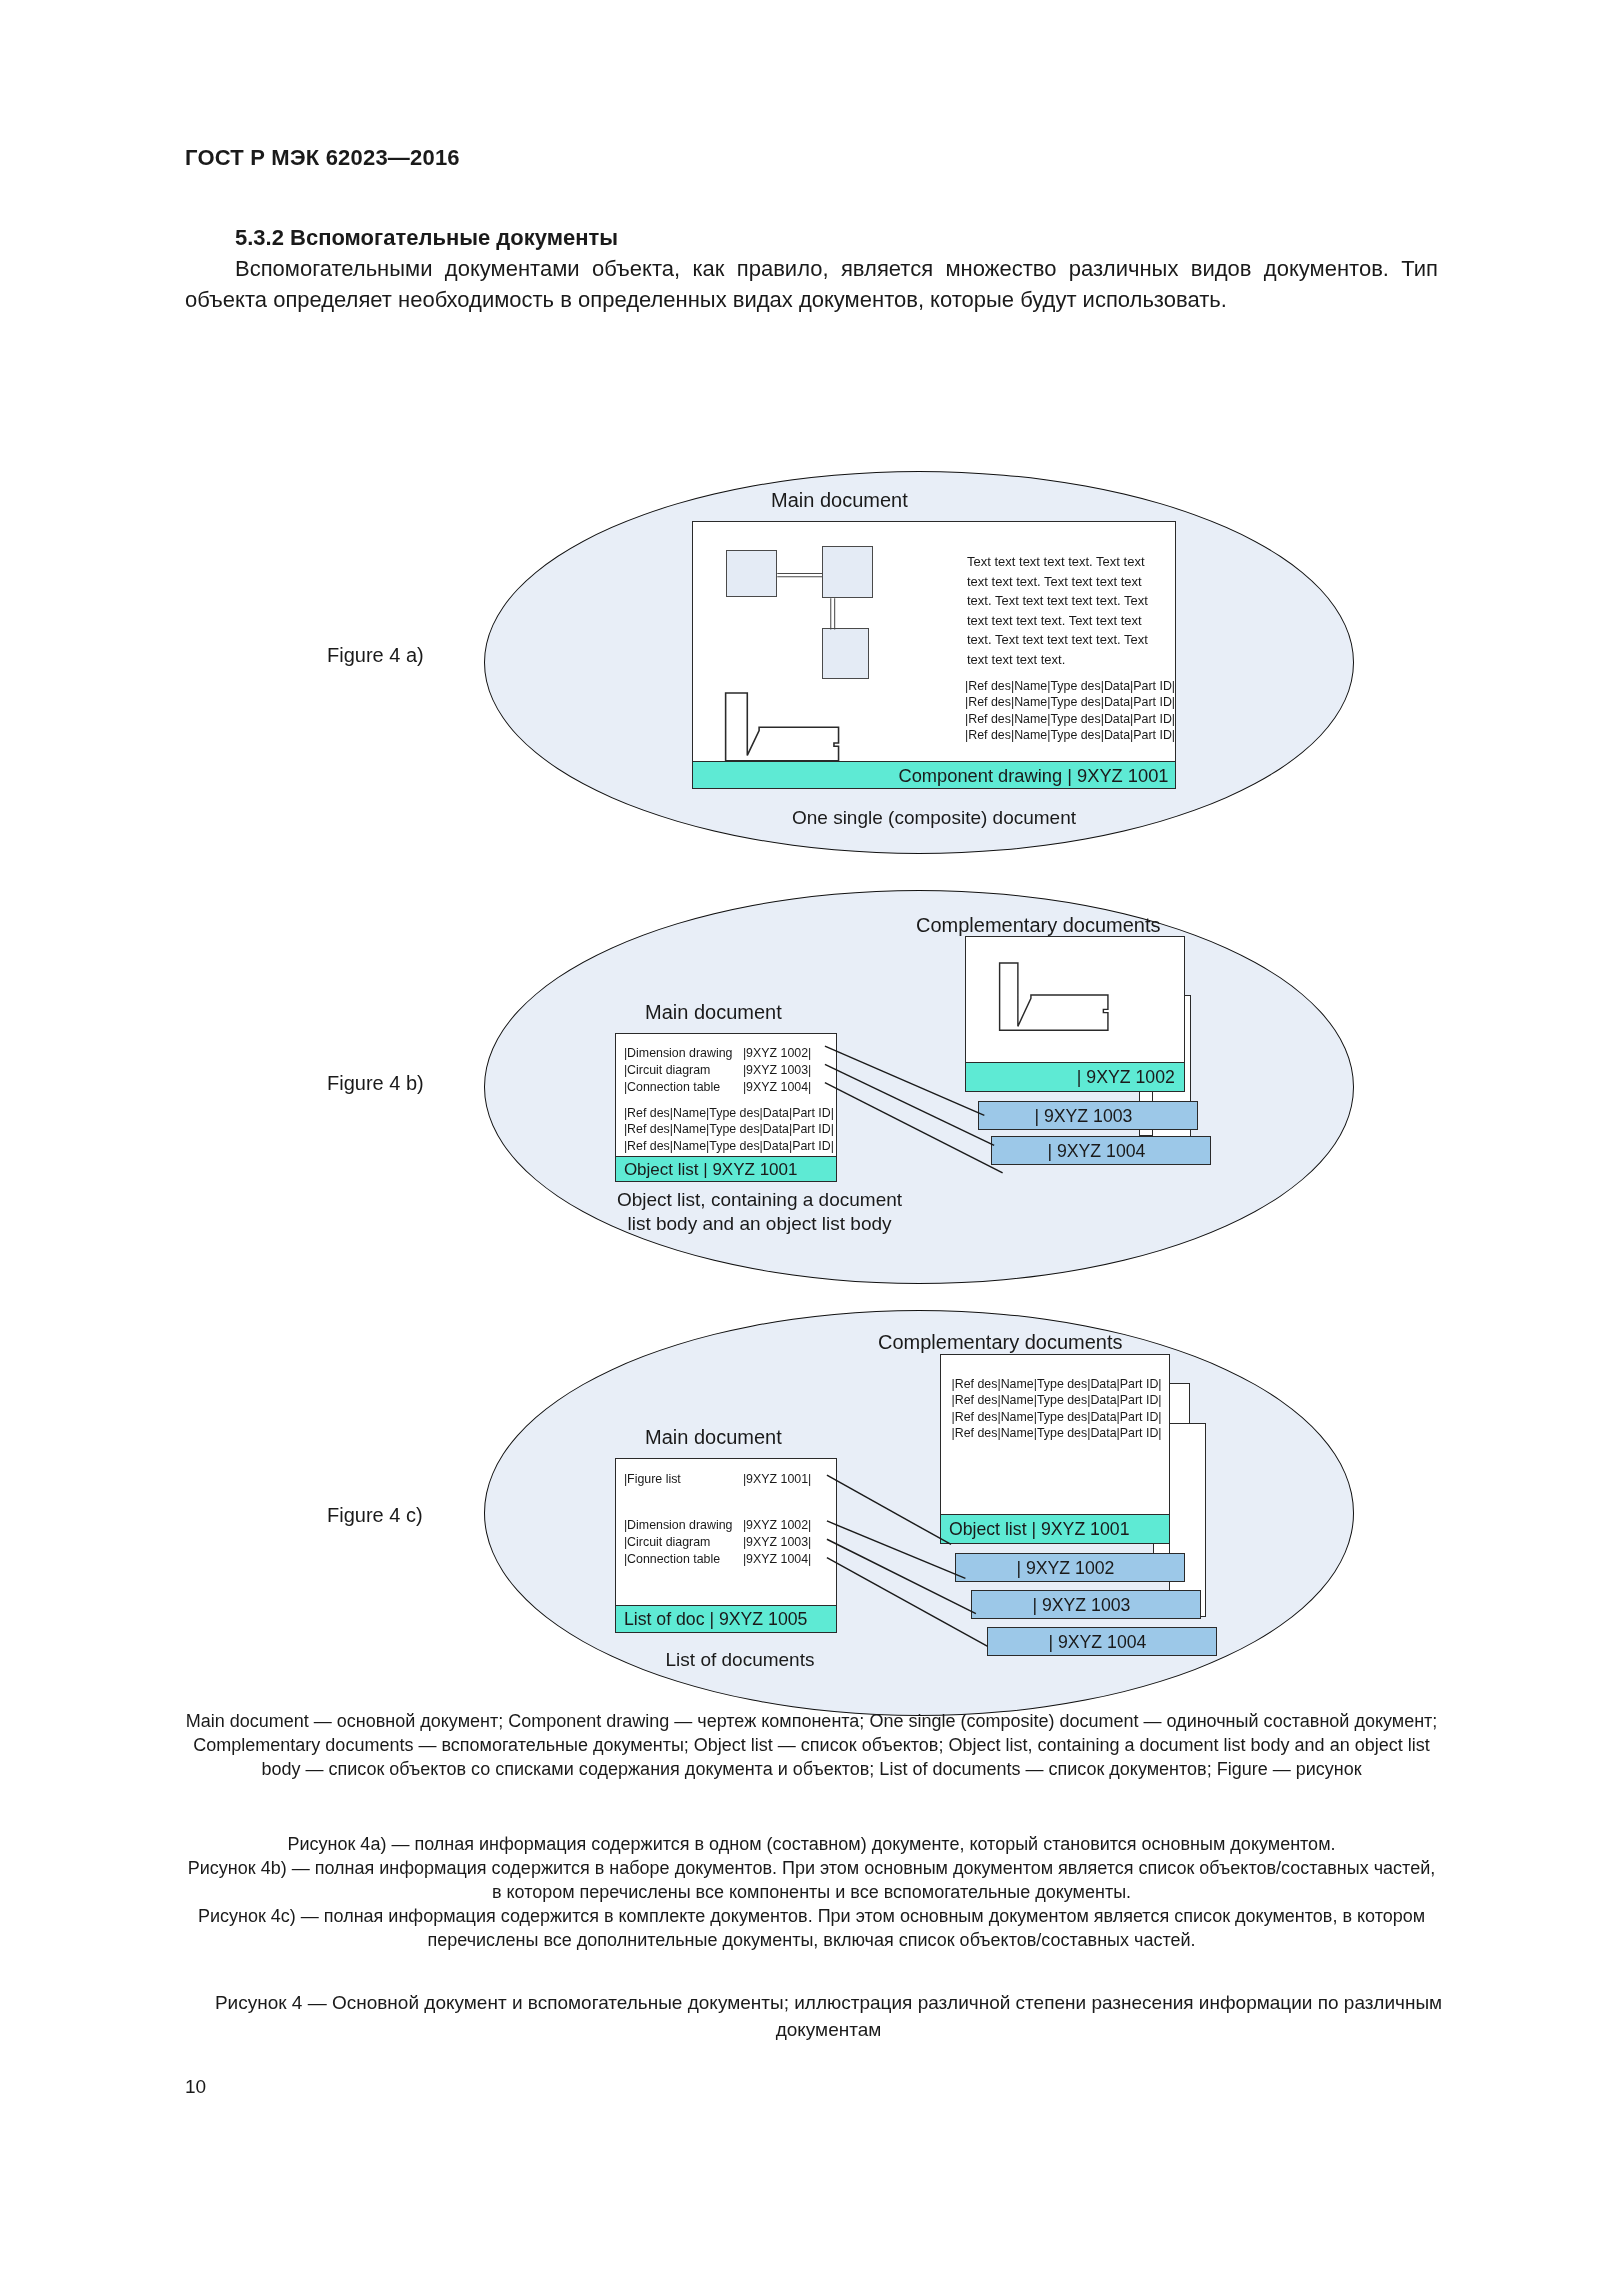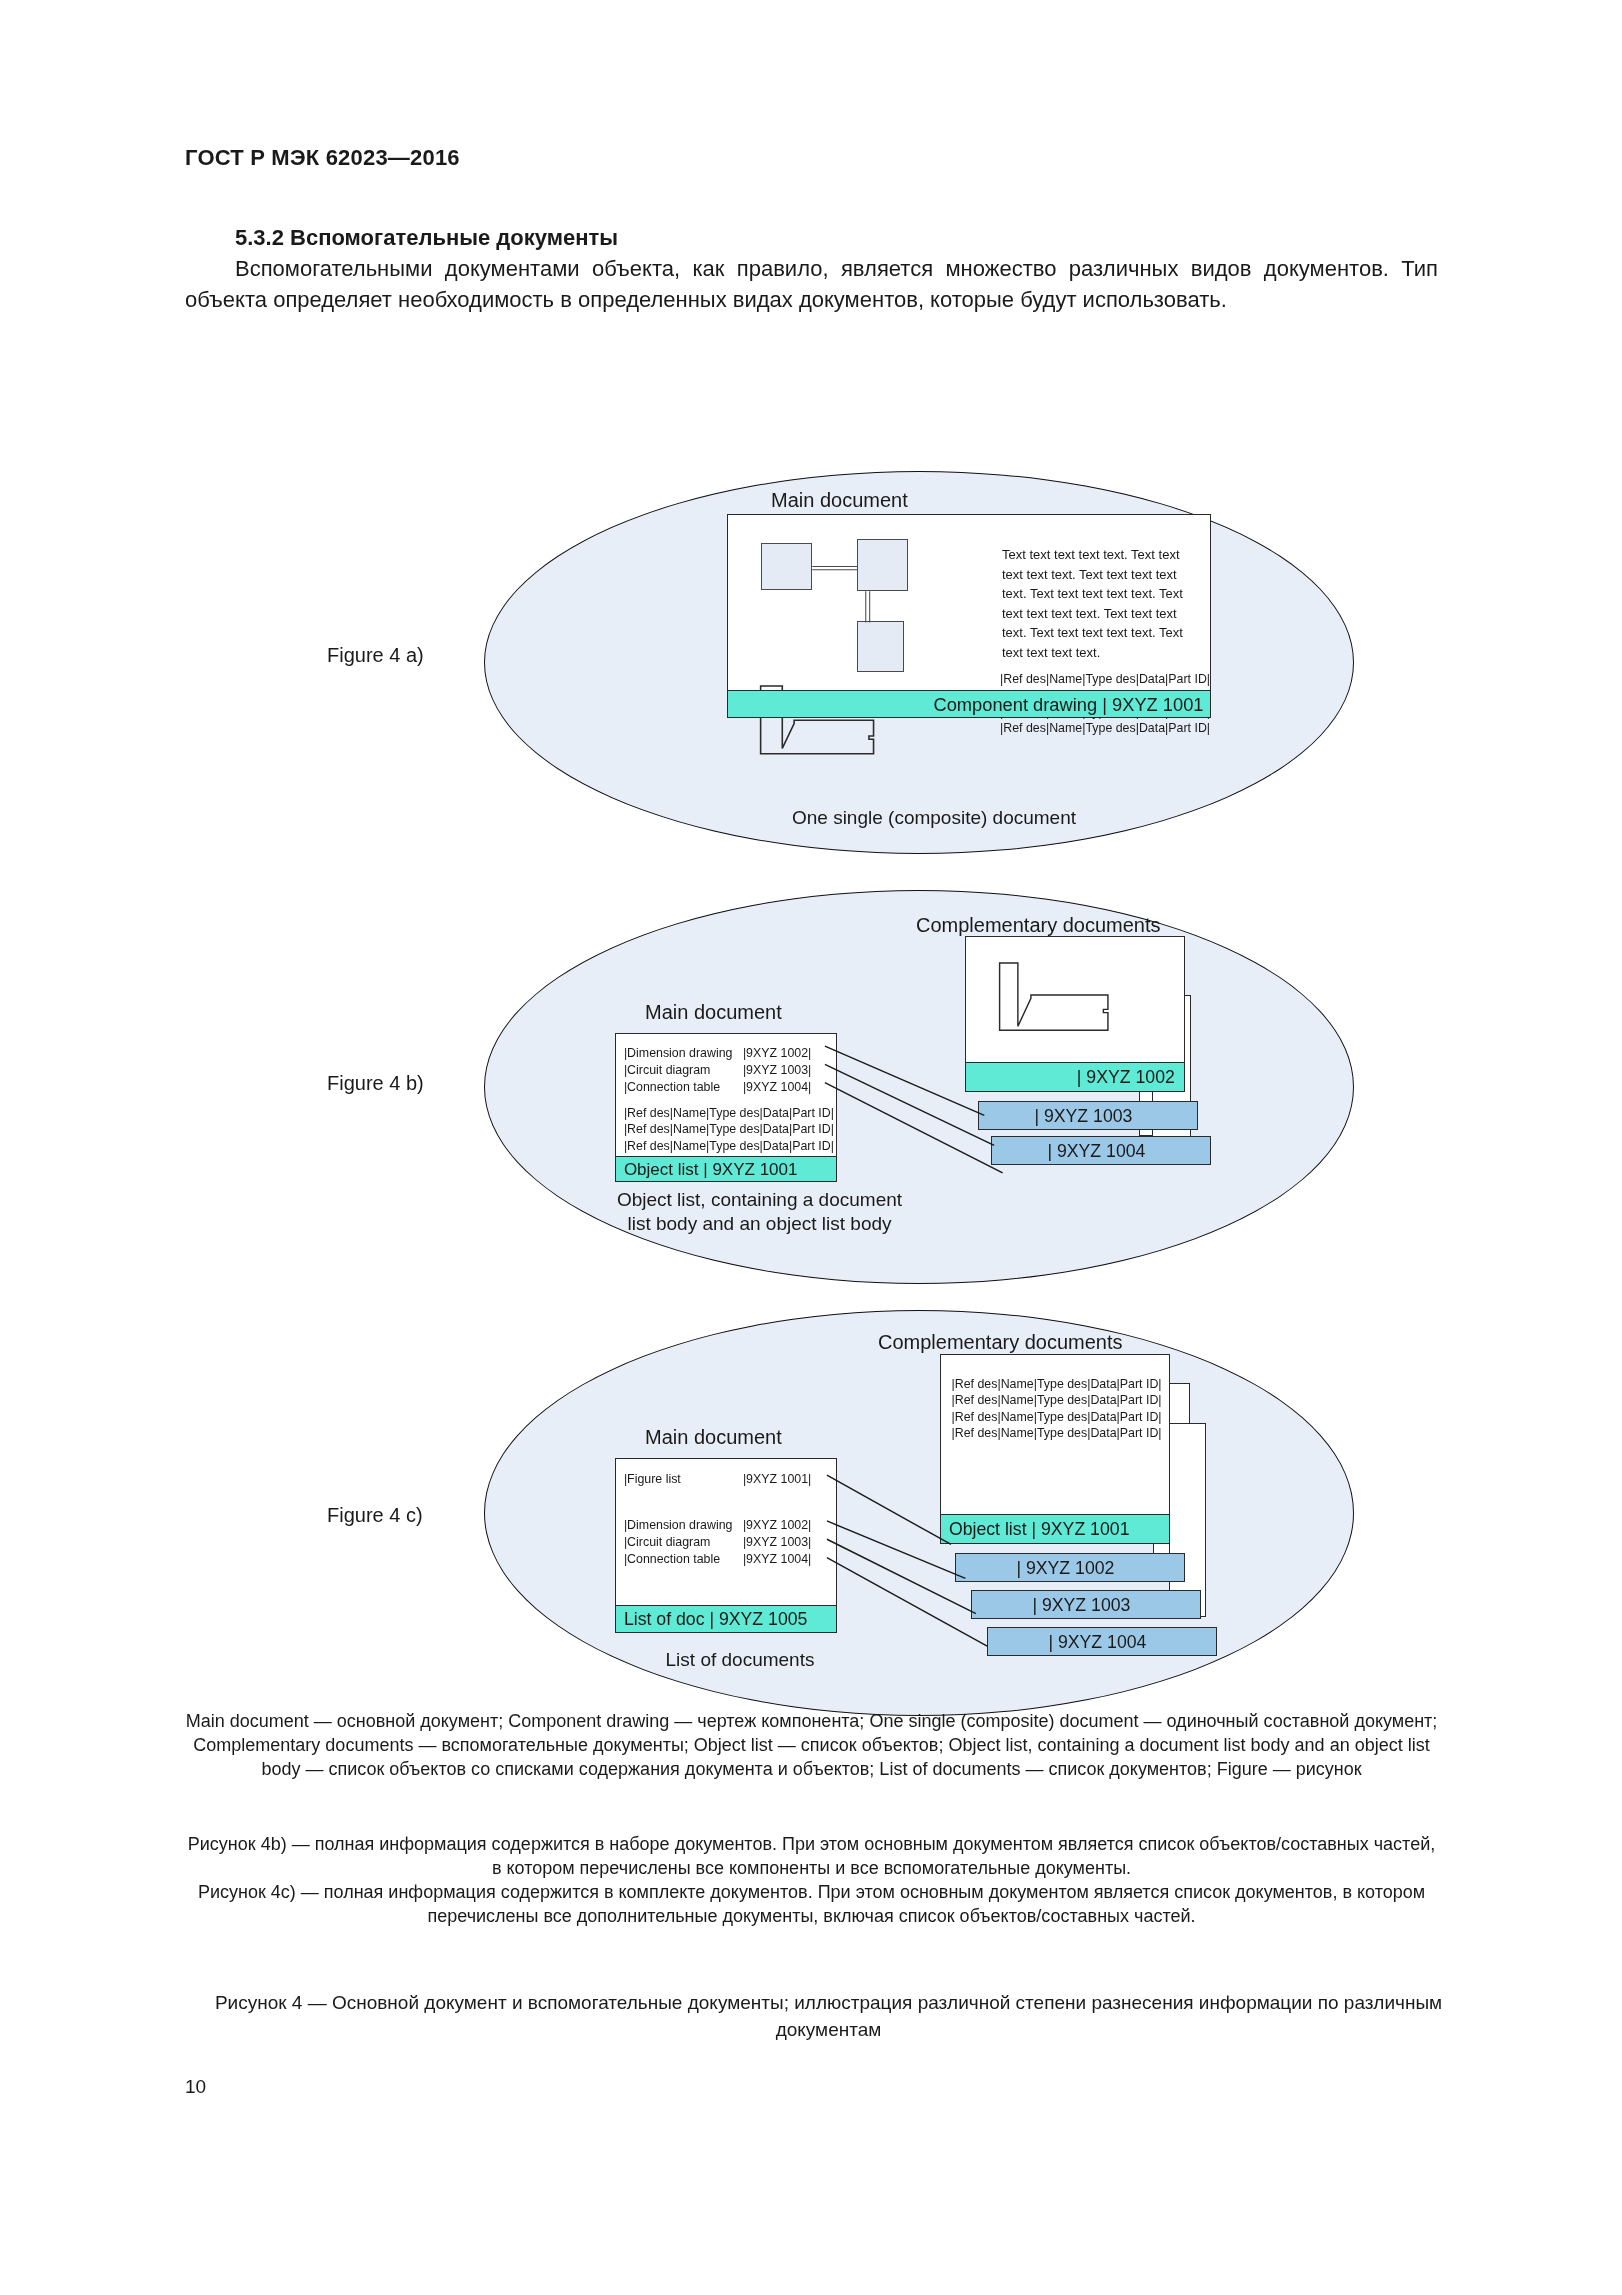--- a/index.html
+++ b/index.html
@@ -123,21 +123,21 @@
 
   <div class="figures">
 
     <div class="fig-row" style="top:0px; height:393px;">
       <div class="fig-label" style="left:327px; top:173px;">Figure 4 a)</div>
 
       <div class="ellipse" style="left:484px; top:0px; width:870px; height:383px;"></div>
 
       <div class="cap-title" style="left:771px; top:18.3px;">Main document</div>
 
-      <div class="sheet" style="left:692px; top:43px; width:484px; height:204px;margin-left:35px;">
+      <div class="sheet" style="left:692px; top:50px; width:484px; height:268px;">
 
         <div class="box-el" style="left:33px; top:27.5px; width:51px; height:47px;"></div>
         <div class="box-el" style="left:129px; top:23.6px; width:51px; height:52px;"></div>
         <div class="box-el" style="left:129px; top:106px; width:47px; height:51px;"></div>
         <svg class="conn" style="left:79px; top:23.6px;" width="111" height="137" viewBox="0 0 170 210">
           <line x1="8" y1="42" x2="78" y2="42" stroke="#4a4a4a" stroke-width="1.6"></line>
           <line x1="8" y1="47" x2="78" y2="47" stroke="#4a4a4a" stroke-width="1.6"></line>
           <line x1="90" y1="80" x2="90" y2="128" stroke="#4a4a4a" stroke-width="1.6"></line>
           <line x1="96" y1="80" x2="96" y2="128" stroke="#4a4a4a" stroke-width="1.6"></line>
         </svg>
@@ -290,20 +290,21 @@
         <line x1="6" y1="104" x2="234" y2="218" stroke="#1a1a1a" stroke-width="2.2"></line>
         <line x1="6" y1="132" x2="252" y2="268" stroke="#1a1a1a" stroke-width="2.2"></line>
       </svg>
     </div>
 
   </div>
 
   <div class="fig-key">Main document — основной документ; Component drawing — чертеж компонента; One single (composite) document — одиночный составной документ; Complementary documents — вспомогательные документы; Object list — список объектов; Object list, containing a document list body and an object list body — список объектов со списками содержания документа и объектов; List of documents — список документов; Figure — рисунок</div>
 
   <div class="fig-notes">
+    <p>Рисунок 4a) — полная информация содержится в одном (составном) документе, который становится основным документом.</p>
     <p>Рисунок 4b) — полная информация содержится в наборе документов. При этом основным документом является список объектов/составных частей, в котором перечислены все компоненты и все вспомогательные документы.</p>
     <p>Рисунок 4c) — полная информация содержится в комплекте документов. При этом основным документом является список документов, в котором перечислены все дополнительные документы, включая список объектов/составных частей.</p>
   </div>
 
   <div class="fig-main-caption">Рисунок 4 — Основной документ и вспомогательные документы; иллюстрация различной степени разнесения информации по различным документам</div>
 
   <div class="page-num">10</div>
 
 </div>
 

